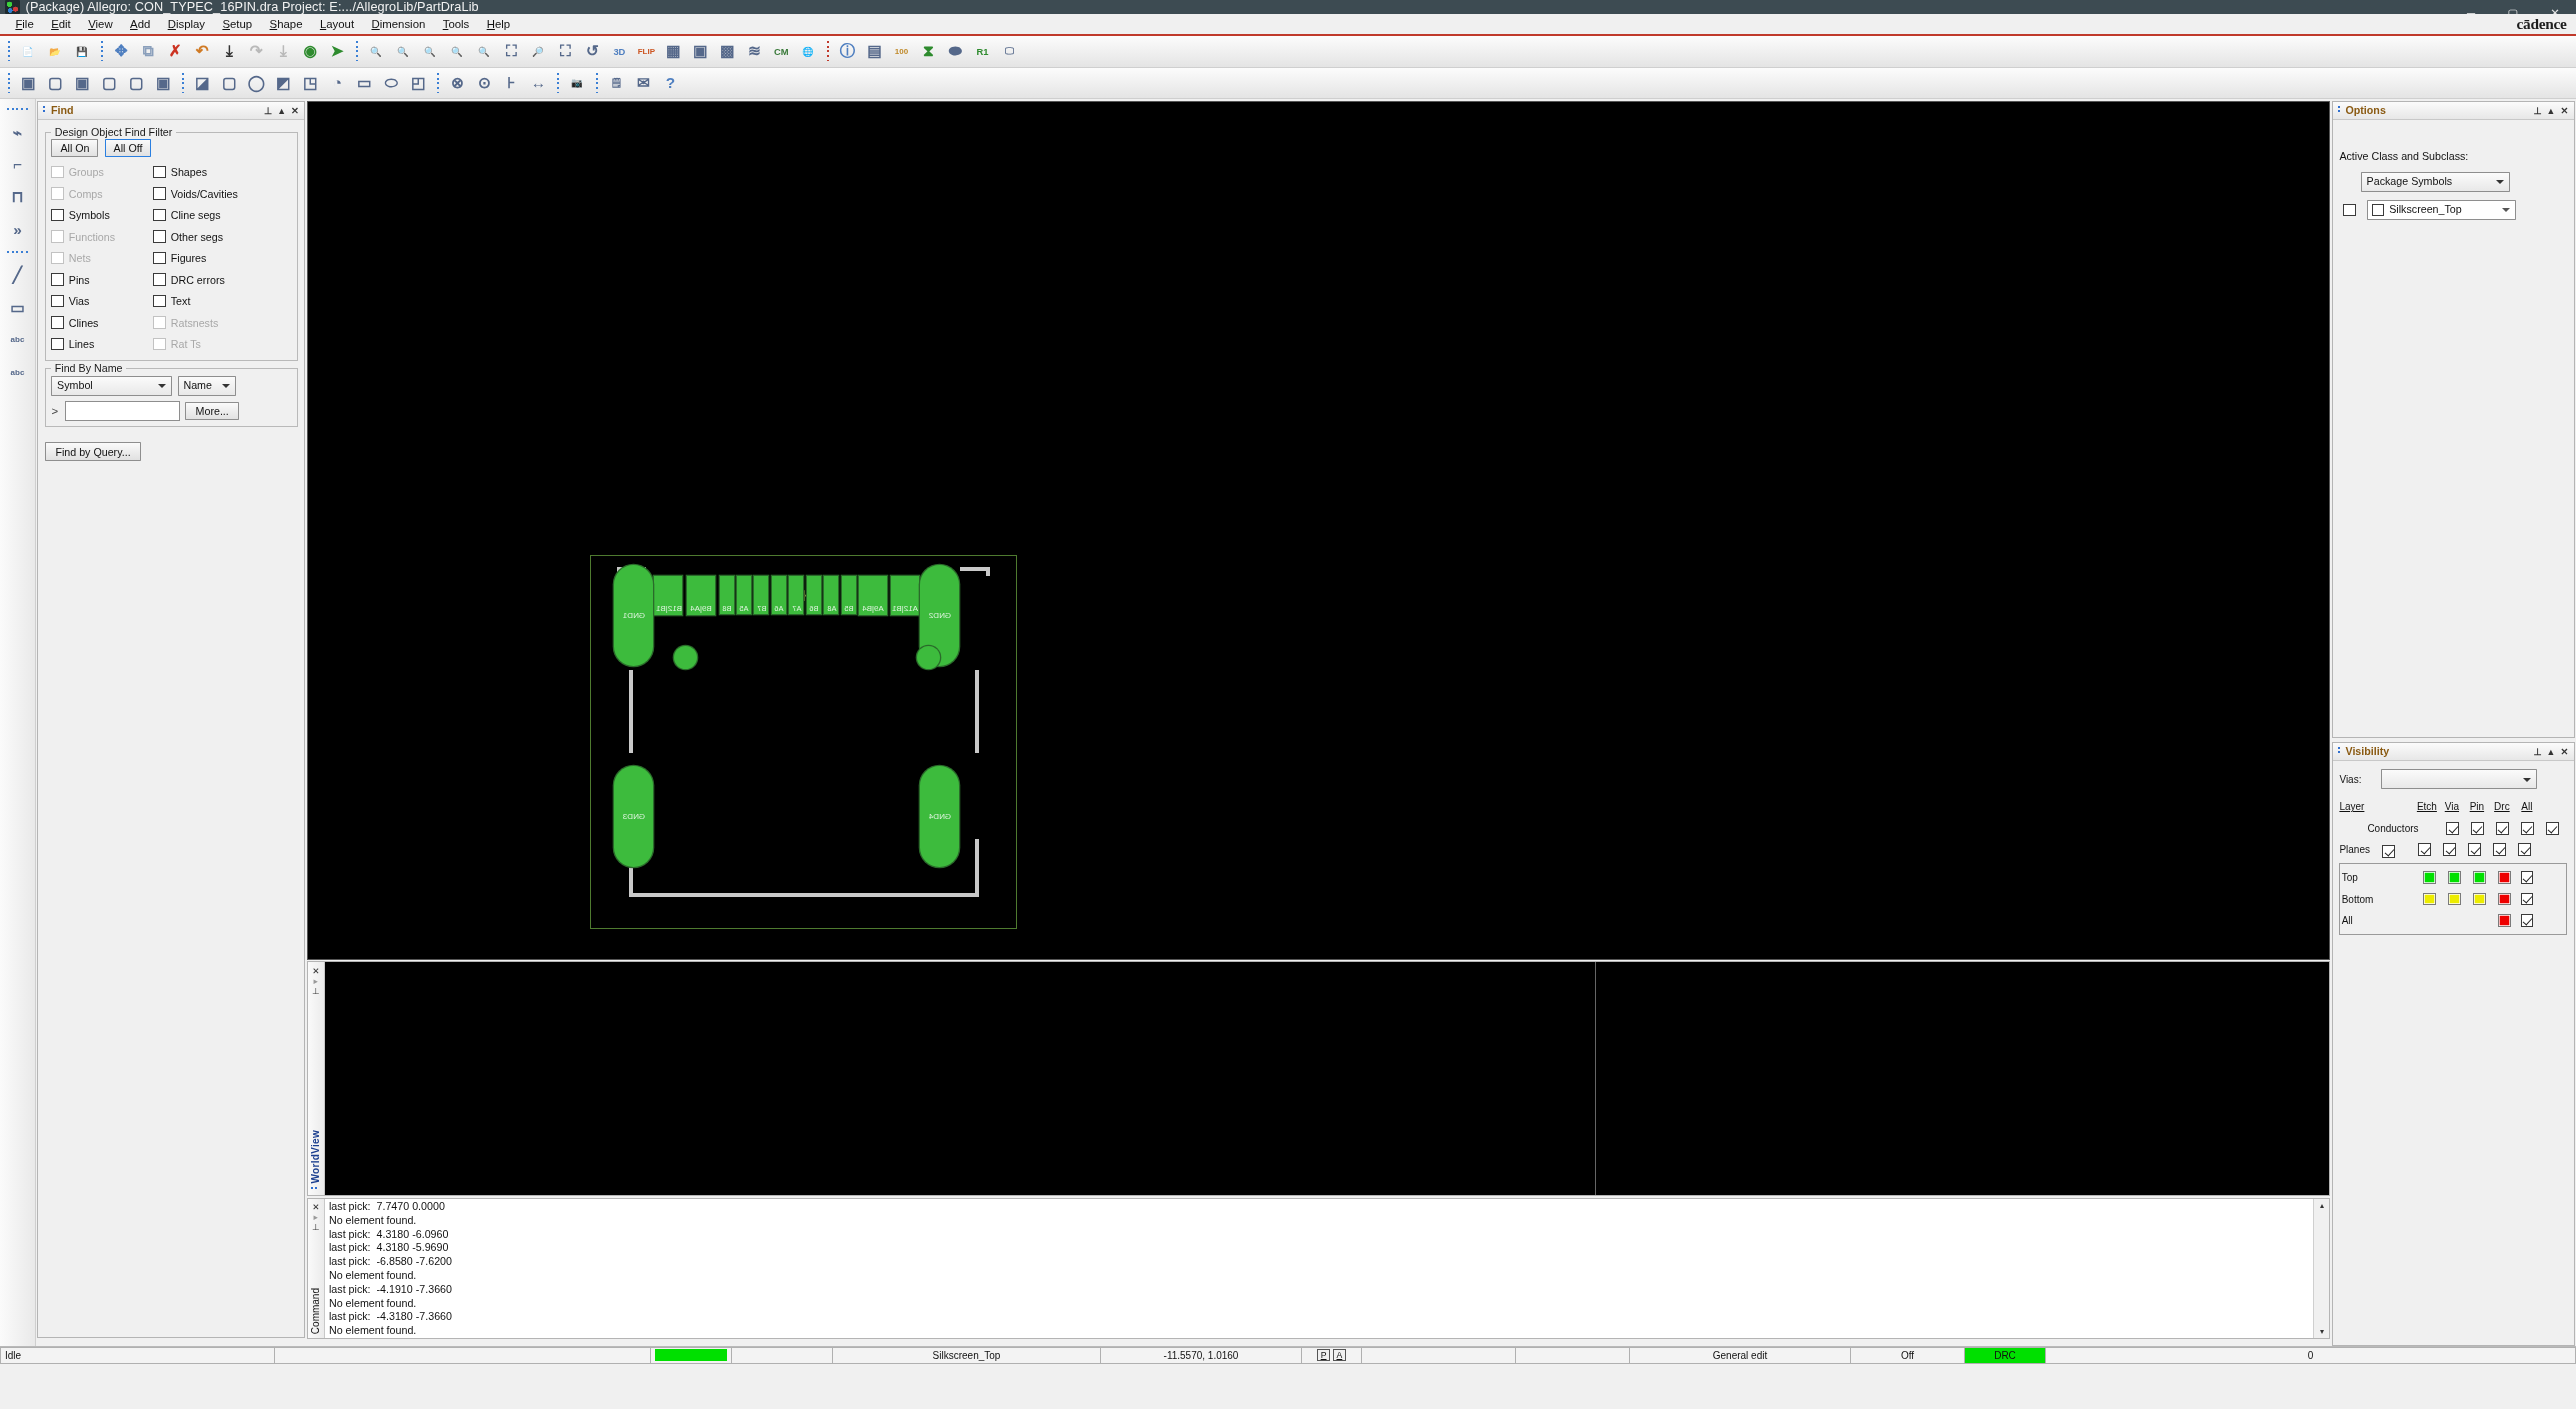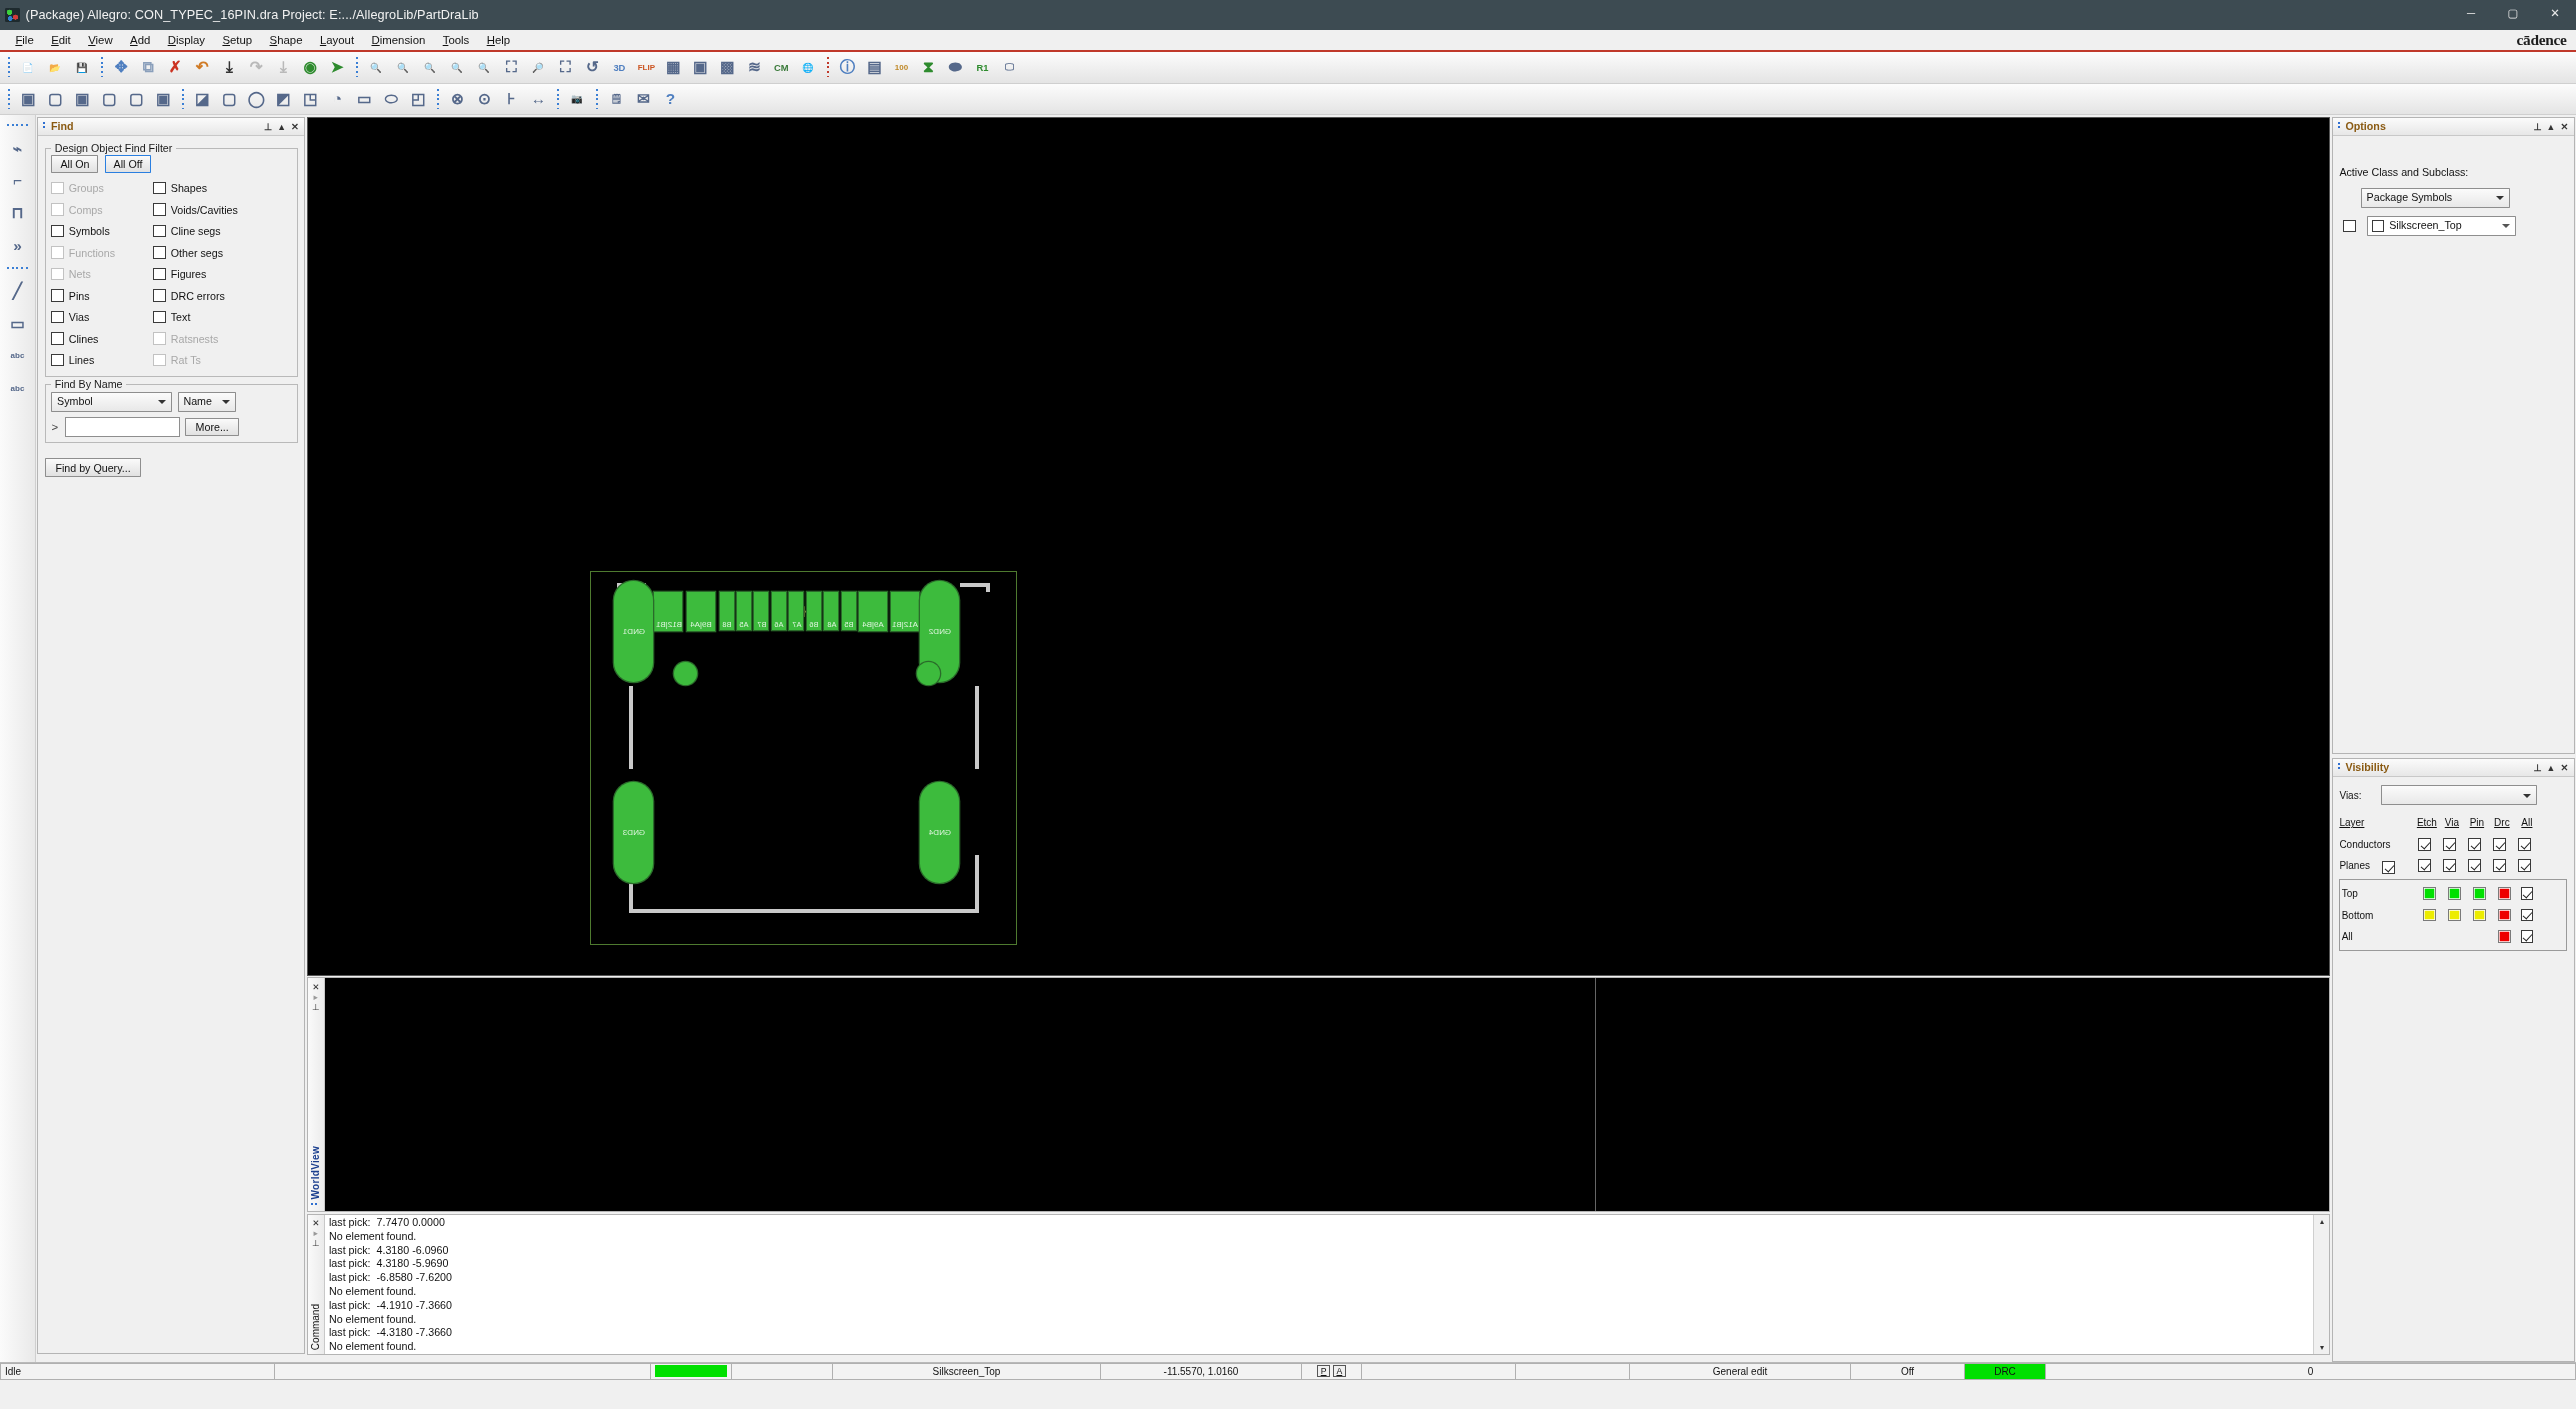--- a/index.html
+++ b/index.html
@@ -1,20 +1,20 @@
 <!DOCTYPE html>
 <html style="font-size:10.7px"><head>
 <meta charset="utf-8">
 <style>
   * { box-sizing: border-box; margin:0; padding:0; }
   html,body { width:2576px; height:1409px; overflow:hidden;
     font-family:"Liberation Sans", sans-serif; background:#f0f0f0; }
 
   
-  .titlebar{height:30px;background:#3d4b52;display:flex;align-items:center;
+  .titlebar{height:14px;background:#3d4b52;display:flex;align-items:center;
     padding:0 0 0 5.4px;color:#f2f2f2;font-size:12.7px;position:relative;}
   .titlebar .app-ico{width:14.8px;height:14.8px;margin-right:5.4px;flex:none;
     background:
       radial-gradient(circle at 30% 30%, #3bd13b 0 18%, transparent 19%),
       radial-gradient(circle at 70% 65%, #d13b3b 0 18%, transparent 19%),
       radial-gradient(circle at 35% 75%, #2f7fd1 0 16%, transparent 17%),
       #1e2a2e;border-radius:1.3px;}
   .titlebar .ttext{white-space:nowrap;letter-spacing:0.1px}
   .win-btns{position:absolute;right:0;top:0;height:25.5px;display:flex}
   .win-btns div{width:42px;height:25.5px;display:flex;align-items:center;
@@ -664,21 +664,21 @@
         <div id="visgrid">
             <div class="vis-row vis-hdr">
               <span class="lab" style="text-decoration: underline;">Layer</span>
               <span class="vis-cell">Etch</span>
               <span class="vis-cell">Via</span>
               <span class="vis-cell">Pin</span>
               <span class="vis-cell">Drc</span>
               <span class="vis-cell">All</span>
             </div>
             <div class="vis-row">
-              <span class="lab" style="position: relative;">Conductors</span>
+              <span class="lab" style="position: relative; margin-left: 28px;">Conductors</span>
               <span class="vis-cell">
                 <span class="cb checked"></span>
               </span>
               <span class="vis-cell">
                 <span class="cb checked"></span>
               </span>
               <span class="vis-cell">
                 <span class="cb checked"></span>
               </span>
               <span class="vis-cell">

